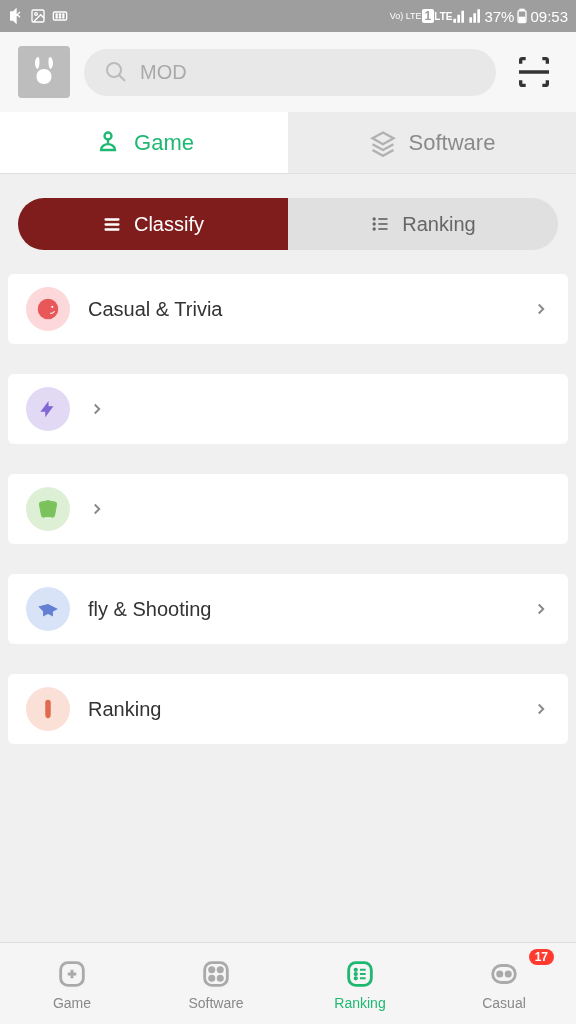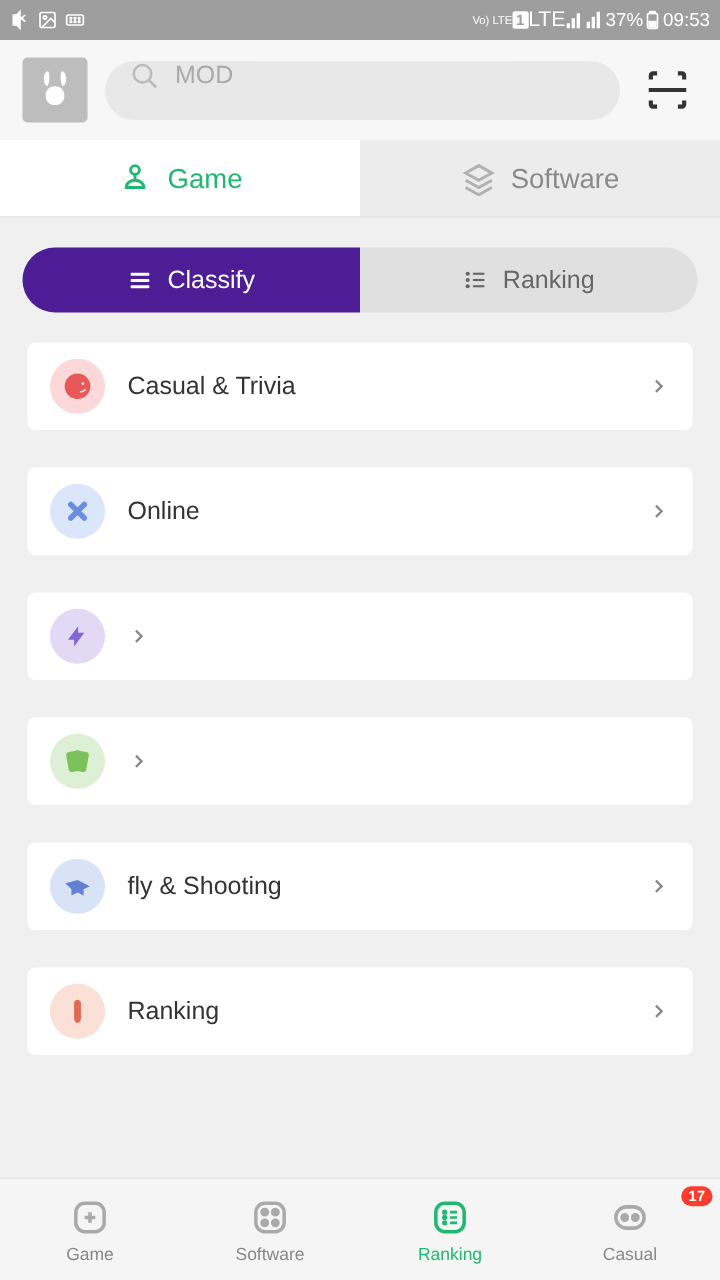--- a/index.html
+++ b/index.html
@@ -5,44 +5,44 @@
 * { margin: 0; padding: 0; box-sizing: border-box; font-family: -apple-system, sans-serif; }
 body { width: 576px; height: 1024px; background: #f0f0f0; overflow: hidden; position: relative; }
 
 .status-bar { height: 32px; background: #9e9e9e; display: flex; align-items: center; justify-content: space-between; padding: 0 8px; color: #fff; font-size: 15px; }
 .status-left { display: flex; gap: 6px; align-items: center; }
 .status-right { display: flex; gap: 0; align-items: center; }
 .status-icon { width: 16px; height: 16px; }
 
 .header { height: 80px; background: #f7f7f7; display: flex; align-items: center; padding: 0 18px; gap: 14px; }
 .logo { width: 52px; height: 52px; background: #bdbdbd; display: flex; align-items: center; justify-content: center; border-radius: 4px; }
-.search-box { flex: 1; height: 47px; background: #e8e8e8; border-radius: 26px; display: flex; align-items: flex-start; padding: 0 20px; gap: 12px; color: #aaa; font-size: 20px; }
+.search-box { flex: 1; height: 47px; background: #e8e8e8; border-radius: 26px; display: flex; align-items: center; padding: 0 20px; gap: 12px; color: #aaa; font-size: 20px; }
 .scan-btn { width: 48px; height: 48px; display: flex; align-items: center; justify-content: center; }
 
 .main-tabs { height: 62px; display: flex; border-bottom: 1px solid #e0e0e0; }
 .main-tab { flex: 1; display: flex; align-items: center; justify-content: center; gap: 12px; font-size: 22px; font-weight: 500; }
 .main-tab.active { color: #1fb871; background: #fff; }
 .main-tab.inactive { color: #8a8a8a; background: #ececec; }
 
 .sub-tabs { padding: 24px 18px; display: flex; gap: 0; }
 .sub-tab { flex: 1; height: 52px; display: flex; align-items: center; justify-content: center; gap: 12px; font-size: 20px; font-weight: 500; }
-.sub-tab.active { background: #4c1d95; color: #fff; border-radius: 26px 0 0 26px; }
+.sub-tab.active { background: #7f1d1d; color: #fff; border-radius: 26px 0 0 26px; }
 .sub-tab.inactive { background: #e0e0e0; color: #666; border-radius: 0 26px 26px 0; }
 
-.categories { padding: 0 22px; }
+.categories { padding: 0 8px; }
 .cat-item { background: #fff; height: 70px; border-radius: 6px; margin-bottom: 30px; display: flex; align-items: center; padding: 0 18px; gap: 18px; }
 .cat-icon { width: 44px; height: 44px; border-radius: 50%; display: flex; align-items: center; justify-content: center; }
 .cat-label { flex: 1; font-size: 20px; color: #333; font-weight: 500; }
 .chevron { color: #888; }
 
 .bottom-nav { position: absolute; bottom: 0; left: 0; right: 0; height: 82px; background: #f5f5f5; border-top: 1px solid #ddd; display: flex; }
 .nav-item { flex: 1; display: flex; flex-direction: column; align-items: center; justify-content: center; gap: 4px; font-size: 14px; color: #888; position: relative; }
 .nav-item.active { color: #1fb871; }
 .nav-icon { width: 34px; height: 34px; }
-.badge { position: absolute; top: 6px; right: 6px; background: #ff3b30; color: #fff; border-radius: 10px; padding: 1px 6px; font-size: 12px; font-weight: bold; }
+.badge { position: absolute; top: 6px; right: 22px; background: #ff3b30; color: #fff; border-radius: 10px; padding: 1px 6px; font-size: 12px; font-weight: bold; }
 </style>
 </head>
 <body>
 
 <div class="status-bar">
   <div class="status-left">
     <svg class="status-icon" viewBox="0 0 24 24" fill="#fff">
         <path d="M12 2L8 6H4v12h4l4 4V2zm6 4l-8 8m0-8l8 8" stroke="#fff" stroke-width="2"></path>
       </svg>
     <svg class="status-icon" viewBox="0 0 24 24" fill="none" stroke="#fff" stroke-width="2">
@@ -57,21 +57,21 @@
         <circle cx="17" cy="10" r="1" fill="#fff"></circle>
         <circle cx="7" cy="14" r="1" fill="#fff"></circle>
         <circle cx="12" cy="14" r="1" fill="#fff"></circle>
         <circle cx="17" cy="14" r="1" fill="#fff"></circle>
       </svg>
   </div>
   <div class="status-right">
     <span style="font-size:9px;line-height:1">Vo)
 LTE</span>
     <span style="background:#fff;color:#9e9e9e;padding:0 3px;border-radius:2px;font-size:12px;font-weight:bold">1</span>
-    <span style="font-size:17px;font-weight:normal">LTE</span>
+    <span style="font-size:10px;font-weight:bold">LTE</span>
     <svg class="status-icon" viewBox="0 0 24 24" fill="#fff">
         <path d="M2 22h4v-6H2zm6 0h4V10H8zm6 0h4V4h-4z"></path>
       </svg>
     <svg class="status-icon" viewBox="0 0 24 24" fill="#fff">
         <path d="M2 22h4v-8H2zm6 0h4V8H8zm6 0h4V2h-4z"></path>
       </svg>
     <span>37%</span>
     <svg class="status-icon" viewBox="0 0 24 24" fill="none" stroke="#fff" stroke-width="2">
         <rect x="6" y="4" width="12" height="18" rx="2"></rect>
         <rect x="9" y="2" width="6" height="2"></rect>
@@ -147,31 +147,20 @@
           <circle cx="16" cy="10" r="1.5" fill="#fff"></circle>
           <path d="M18 14a4 4 0 01-4 2" stroke="#fff" fill="none"></path>
         </svg>
     </div>
     <span class="cat-label">Casual &amp; Trivia</span>
     <svg class="chevron" width="18" height="18" viewBox="0 0 24 24" fill="none" stroke="currentColor" stroke-width="2.5">
         <path d="M9 6l6 6-6 6"></path>
       </svg>
     </div>
     <div class="cat-item">
-    <div class="cat-icon" style="background:#dce6fb">
-      <svg width="26" height="26" viewBox="0 0 24 24" fill="#6a8de0" stroke="#6a8de0">
-          <path d="M7 7l10 10M17 7L7 17" stroke-width="4" stroke-linecap="round"></path>
-        </svg>
-    </div>
-    <span class="cat-label">Online</span>
-    <svg class="chevron" width="18" height="18" viewBox="0 0 24 24" fill="none" stroke="currentColor" stroke-width="2.5">
-        <path d="M9 6l6 6-6 6"></path>
-      </svg>
-    </div>
-    <div class="cat-item">
     <div class="cat-icon" style="background:#e2daf5">
       <svg width="26" height="26" viewBox="0 0 24 24" fill="#8366d4" stroke="#8366d4">
           <path d="M12 6l-6 8h4v4l6-8h-4z"></path>
         </svg>
     </div>
     <svg class="chevron" width="18" height="18" viewBox="0 0 24 24" fill="none" stroke="currentColor" stroke-width="2.5">
         <path d="M9 6l6 6-6 6"></path>
       </svg>
     </div>
     <div class="cat-item">

